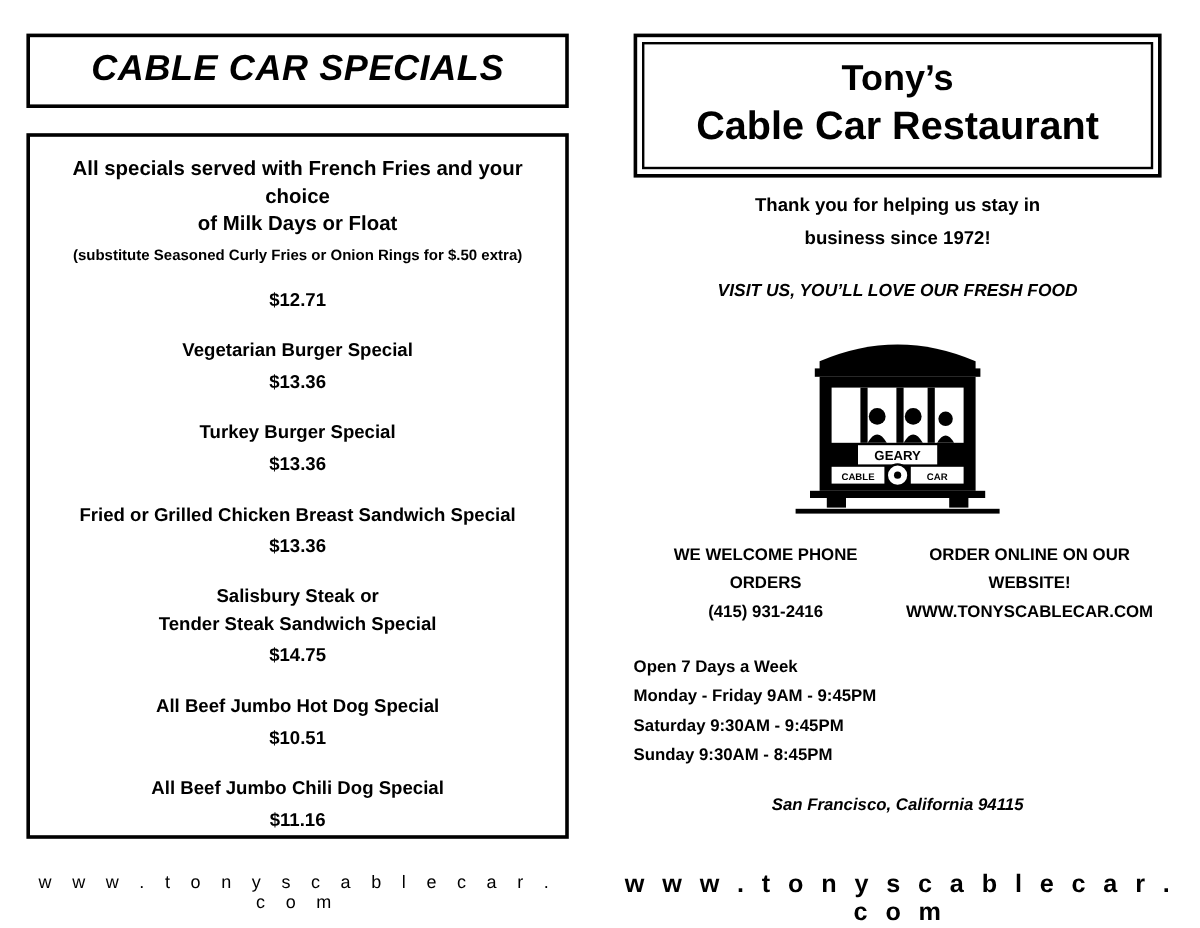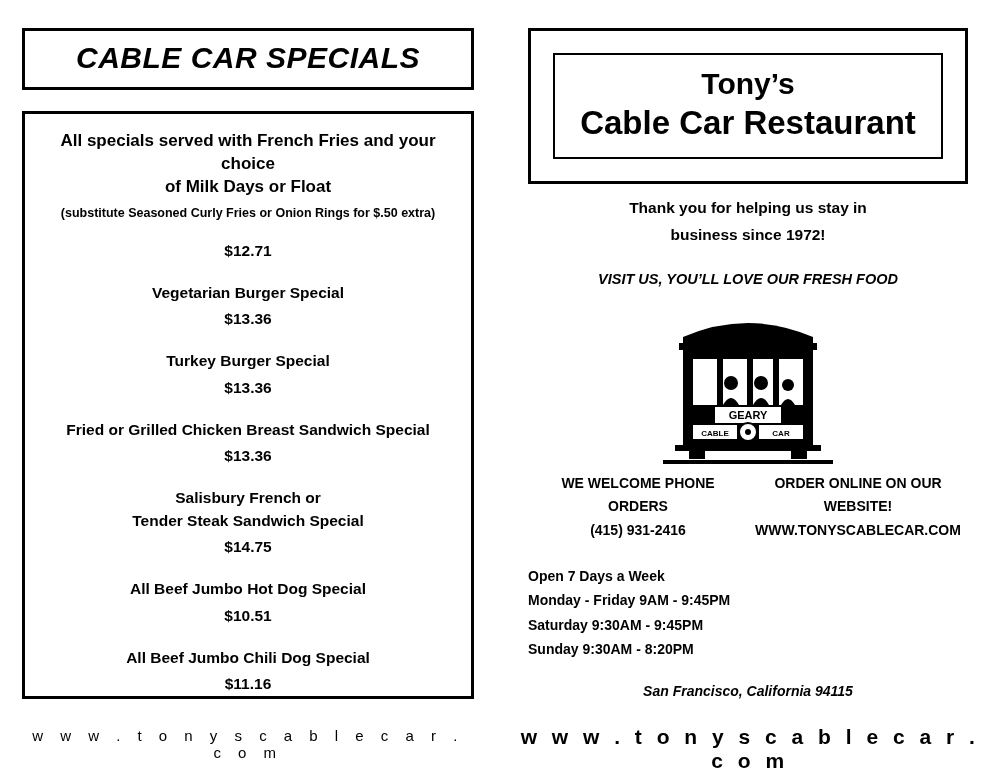--- a/index.html
+++ b/index.html
@@ -83,21 +83,21 @@
   }
   
   .right-panel {
     position: absolute;
     left: 528px;
     top: 28px;
     width: 440px;
   }
   .name-box {
     border: 3px solid #000;
-    padding: 22px;
+    padding: 4px;
   }
   .name-box-inner {
     border: 2px solid #000;
     padding: 12px 10px 16px 10px;
     text-align: center;
   }
   .name-line1 {
     font-size: 30px;
     font-weight: bold;
     line-height: 1.15;
@@ -122,20 +122,21 @@
     font-style: italic;
     margin-top: 20px;
     line-height: 1.6;
   }
   .tram-wrap {
     text-align: center;
     margin-top: 12px;
   }
   .contact-row {
     display: flex;
+    margin-top: 14px;
   }
   .contact-col {
     flex: 1;
     text-align: center;
     font-size: 14px;
     font-weight: bold;
     line-height: 1.65;
   }
   .hours {
     text-align: left;
@@ -193,21 +194,21 @@
         <div class="item-name">Turkey Burger Special</div>
         <div class="item-price">$13.36</div>
       </div>
 
       <div class="item">
         <div class="item-name">Fried or Grilled Chicken Breast Sandwich Special</div>
         <div class="item-price">$13.36</div>
       </div>
 
       <div class="item">
-        <div class="item-name">Salisbury French or</div>
+        <div class="item-name">Salisbury Steak or</div>
         <div class="item-name">Tender Steak Sandwich Special</div>
         <div class="item-price">$14.75</div>
       </div>
 
       <div class="item">
         <div class="item-name">All Beef Jumbo Hot Dog Special</div>
         <div class="item-price">$10.51</div>
       </div>
 
       <div class="item">
@@ -287,21 +288,21 @@
         <div>ORDER ONLINE ON OUR</div>
         <div>WEBSITE!</div>
         <div>WWW.TONYSCABLECAR.COM</div>
       </div>
     </div>
 
     <div class="hours">
       <div>Open 7 Days a Week</div>
       <div>Monday - Friday 9AM - 9:45PM</div>
       <div>Saturday 9:30AM - 9:45PM</div>
-      <div>Sunday 9:30AM - 8:20PM</div>
+      <div>Sunday 9:30AM - 8:45PM</div>
     </div>
 
     <div class="address">
       <div>San Francisco, California 94115</div>
     </div>
 
   </div>
 
   <div class="right-web">w w w . t o n y s c a b l e c a r . c o m</div>
 

